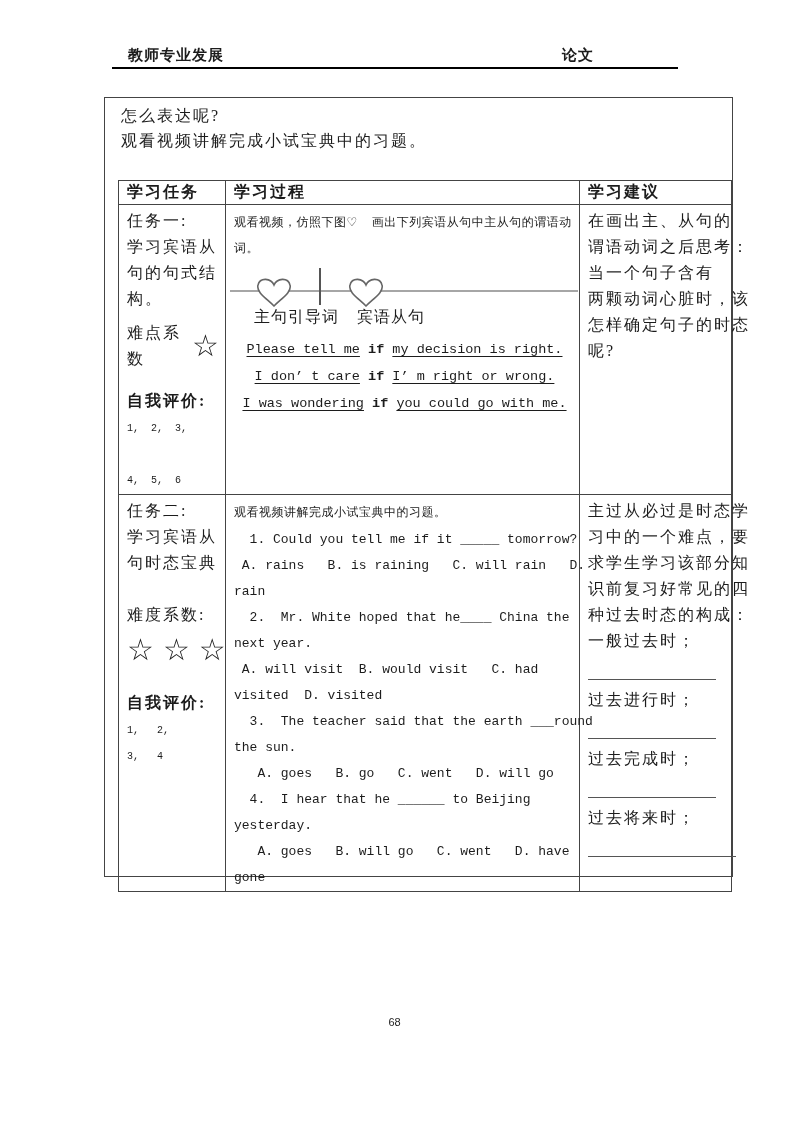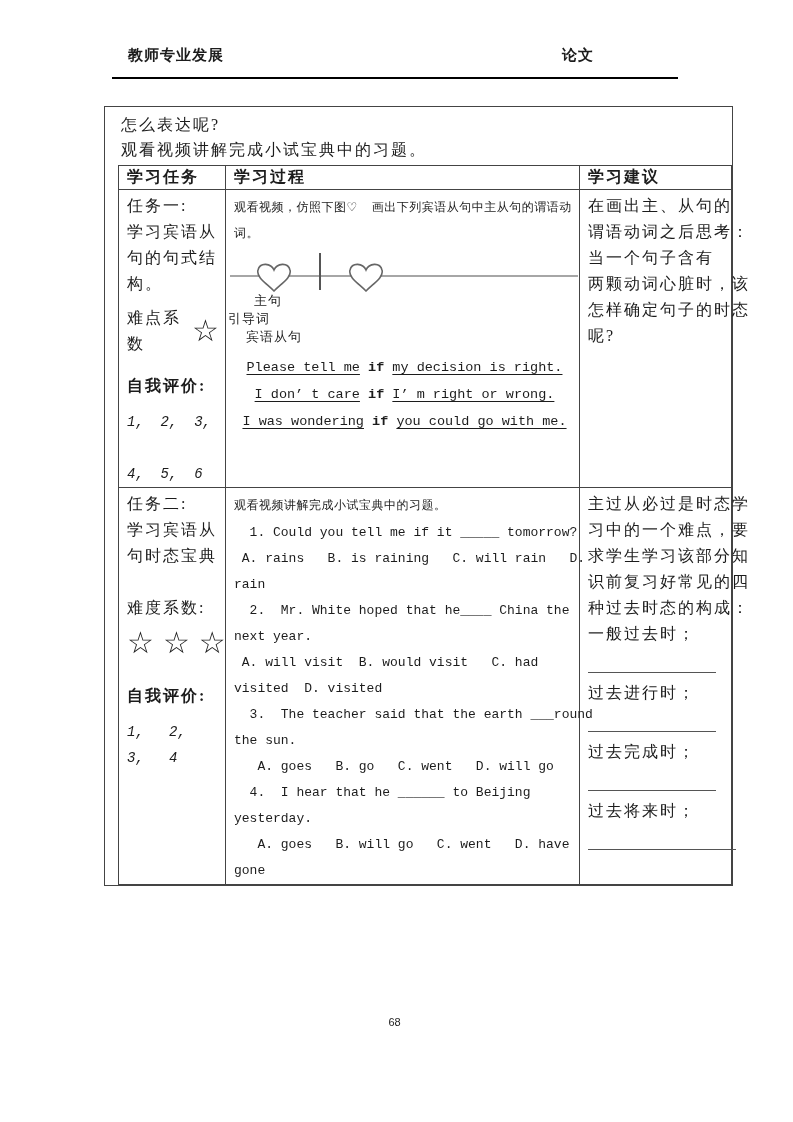--- a/index.html
+++ b/index.html
@@ -5,30 +5,30 @@
   html,body { margin:0; padding:0; background:#ffffff; }
   body {
     width:793px; height:1122px; position:relative;
     font-family:"Liberation Serif","DejaVu Serif",serif;
     color:#1c1c1c; overflow:hidden;
   }
   
   .doc-header {
     position:absolute; left:112px; top:46px; width:566px;
     display:flex; align-items:baseline;
-    border-bottom:2px solid #000; padding-bottom:12px;
+    border-bottom:2px solid #000; padding-bottom:2px;
   }
   .doc-header .h-left { margin-left:16px; font-weight:bold; font-size:15px; letter-spacing:1px; }
   .doc-header .h-right { margin-left:auto; margin-right:84px; font-weight:bold; font-size:15px; letter-spacing:1px; }
 
   
   .outer-box {
-    position:absolute; left:104px; top:106px; width:629px; height:780px;
+    position:absolute; left:104px; top:97px; width:629px; height:780px;
     border:1px solid #444; box-sizing:border-box;
-    display:flex; flex-direction:column;
+    display:flex; flex-direction:column;gap:24px;
   }
   .intro { padding:5px 8px 3px 16px; font-size:16px; letter-spacing:2px; line-height:25px; }
 
   
   table.ws {
     margin-left:13px; width:calc(100% - 13px); flex:1;
     border-collapse:collapse; table-layout:fixed;
   }
   table.ws th, table.ws td {
     border:1px solid #444; vertical-align:top;
@@ -41,26 +41,26 @@
   .cjk { font-size:16px; letter-spacing:2px; line-height:26px; }
   .pre { white-space:pre; }
   .mono { font-family:"Liberation Mono","DejaVu Sans Mono",monospace; letter-spacing:0; }
   .overflow-ok { width:172px; overflow:visible; }
 
   
   .difficulty-row { display:flex; align-items:center; margin-top:8px; }
   .star-big { font-size:30px; line-height:30px; margin-left:2px; }
   .stars-row { font-size:30px; line-height:36px; letter-spacing:9px; margin-top:4px; }
   .self-eval { font-weight:bold; margin-top:16px; }
-  .eval-nums { font-size:14px; line-height:26px; margin-top:10px;font-style:italic; }
+  .eval-nums { font-size:10px; line-height:26px; margin-top:2px; }
 
   
   .instr { font-size:12px; letter-spacing:0.5px; line-height:26px; margin:1px 0 2px 0; }
   .diagram-wrap { margin:4px 0 2px -6px; }
-  .diagram-labels { display:flex; font-size:13px; letter-spacing:1px; margin-top:-4px;flex-direction:column; }
+  .diagram-labels { display:flex; font-size:16px; letter-spacing:1px; margin-top:-4px; }
   .dl-1 { margin-left:26px; } .dl-2 { margin-left:0; } .dl-3 { margin-left:18px; }
   .sentences { margin-top:8px; font-size:13.5px; line-height:27px;text-align:center; }
   .sentences .u { text-decoration:underline; text-underline-offset:3px; }
   .sentences b { font-weight:bold; }
   .questions { font-size:13px; line-height:26px; margin-top:1px; }
 
   
   .advice-items { margin-top:0; }
   .advice-item .blank {
     width:128px; height:25px; border-bottom:1.5px solid #555; margin-bottom:7px;

